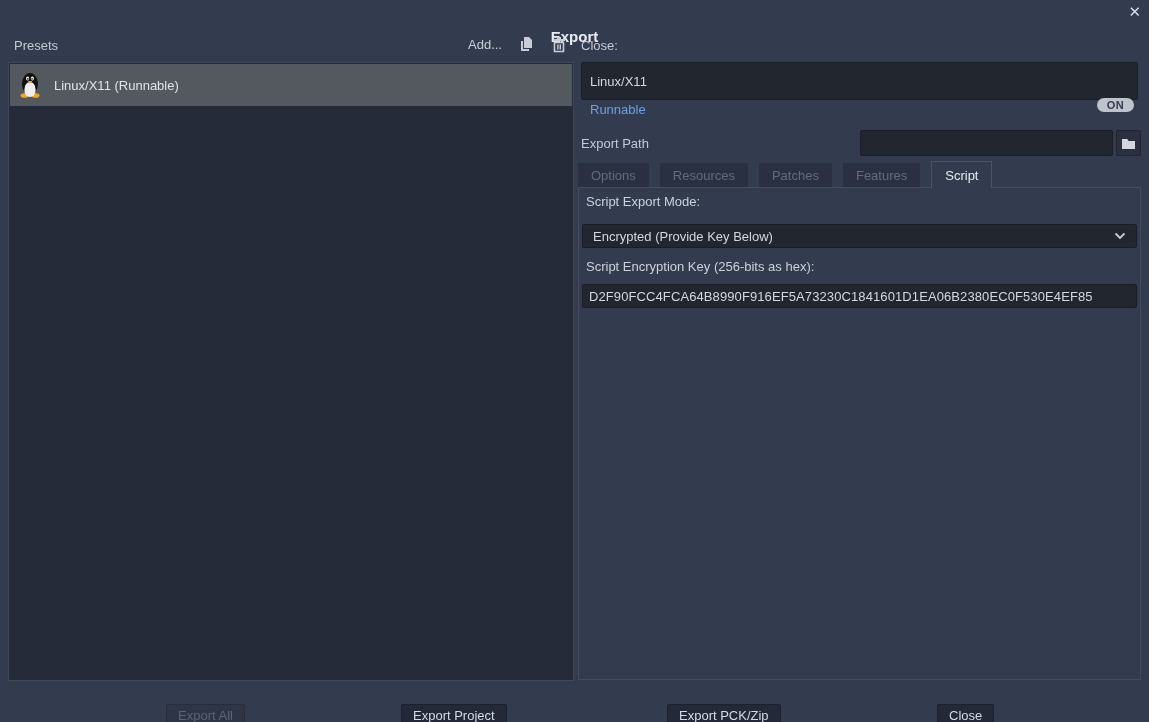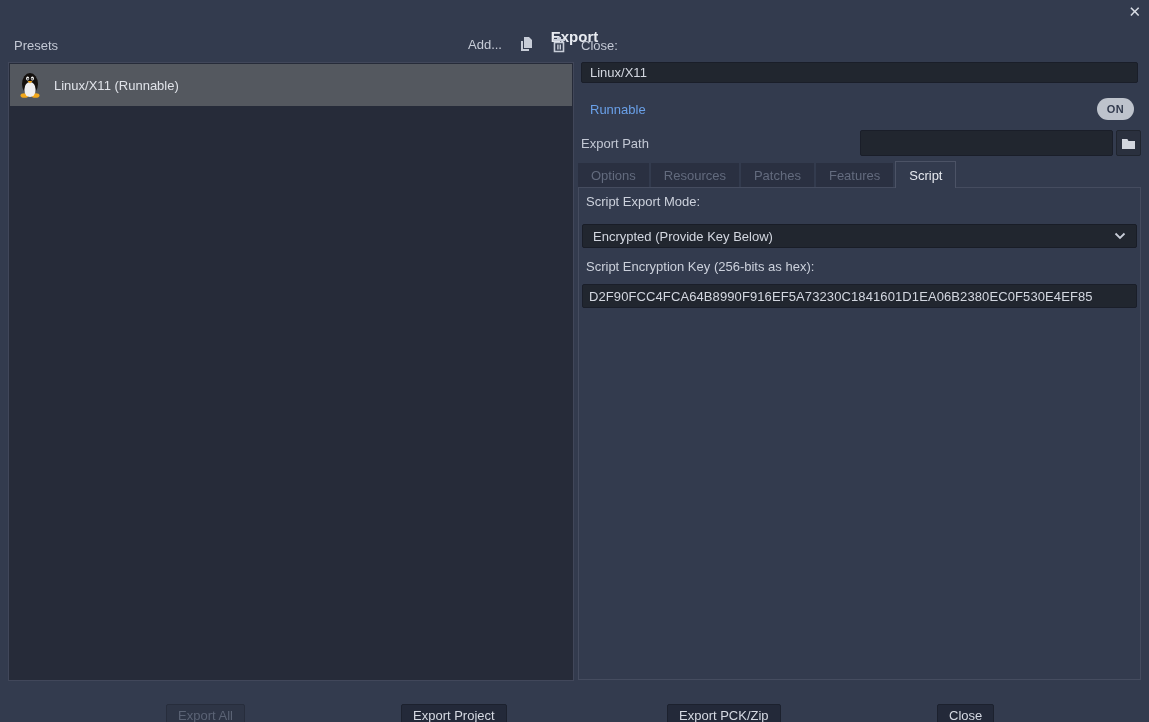--- a/index.html
+++ b/index.html
@@ -60,47 +60,47 @@
   .text-input {
     background: #21262f;
     border: 1px solid #1a1e29;
     border-radius: 2px;
     color: #d3d7e0;
     font-family: "Liberation Sans", sans-serif;
     font-size: 13px;
     padding: 0 8px;
     outline: none;
   }
-  .name-input { left: 581px; top: 62px; width: 557px; height: 21px; }
+  .name-input { left: 581px; top: 62px; width: 557px; height: 38px; }
 
   .runnable-label {
     left: 590px; top: 102px;
     font-size: 13px; color: #6aa0e8; cursor: pointer;
   }
   .on-toggle {
-    left: 1097px; top: 98px; width: 37px; height: 22px;
+    left: 1097px; top: 98px; width: 37px; height: 14px;
     background: #bec3cc; border-radius: 11px;
     display: flex; align-items: center; justify-content: center;
     font-size: 11px; font-weight: bold; color: #333b4e;
     cursor: pointer; letter-spacing: 0.5px;
   }
 
   .export-path-label { left: 581px; top: 136px; }
   .export-path-input { left: 860px; top: 130px; width: 253px; height: 26px; }
   .folder-btn {
     left: 1116px; top: 130px; width: 25px; height: 26px;
     background: #2a303e; border: 1px solid #20252f; border-radius: 2px;
     display: flex; align-items: center; justify-content: center;
     cursor: pointer;
   }
 
   
   .tabbar {
     left: 578px; top: 162px; height: 26px;
-    display: flex; align-items: flex-end; gap: 2px;
+    display: flex; align-items: flex-end; gap: 11px;
   }
   .tab {
     height: 25px; padding: 0 13px;
     display: flex; align-items: center;
     font-size: 13px;
     background: #2a3041; color: #636b7e;
     cursor: pointer;
   }
   .tab.active {
     height: 27px;

